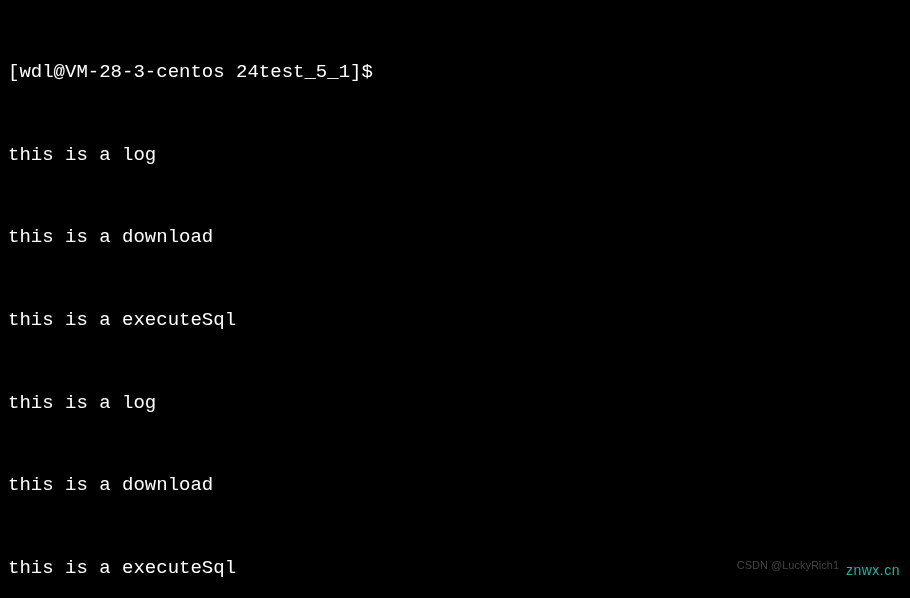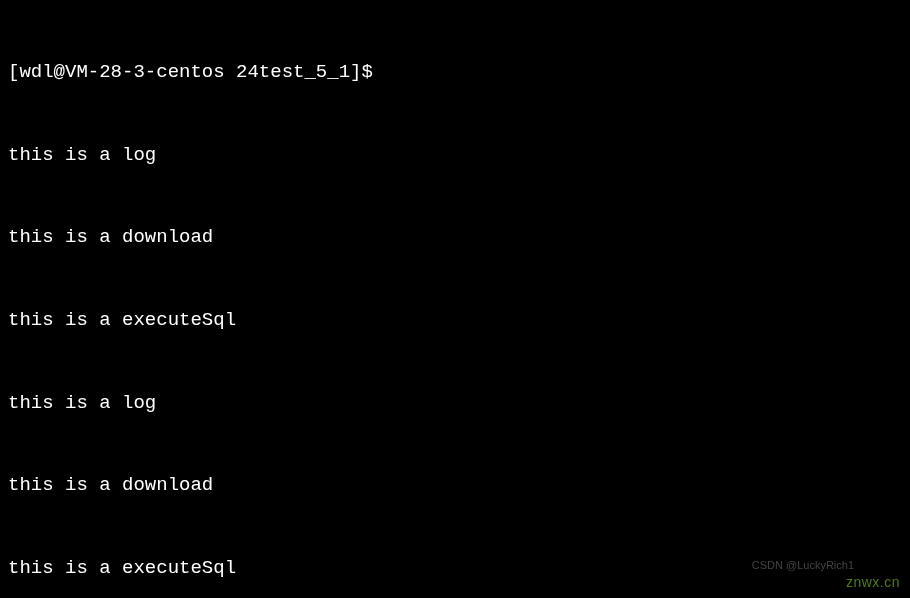--- a/index.html
+++ b/index.html
@@ -24,31 +24,31 @@
     }
     .line {
       display: block;
     }
     .prompt-line {
       display: flex;
       align-items: flex-end;
     }
     .watermark {
       position: absolute;
-      bottom: 6px;
+      bottom: 18px;
       right: 10px;
-      color: #4d7c0f;
+      color: #14b8a6;
       font-size: 14px;
       font-family: Arial, sans-serif;
       letter-spacing: 0.5px;
     }
     .watermark-sub {
       position: absolute;
       bottom: 24px;
-      right: 56px;
+      right: 71px;
       color: #444444;
       font-size: 11px;
       font-family: Arial, sans-serif;
     }
   </style>
 </head>
 <body>
 
 <div class="terminal">
   <div class="line prompt-line">

